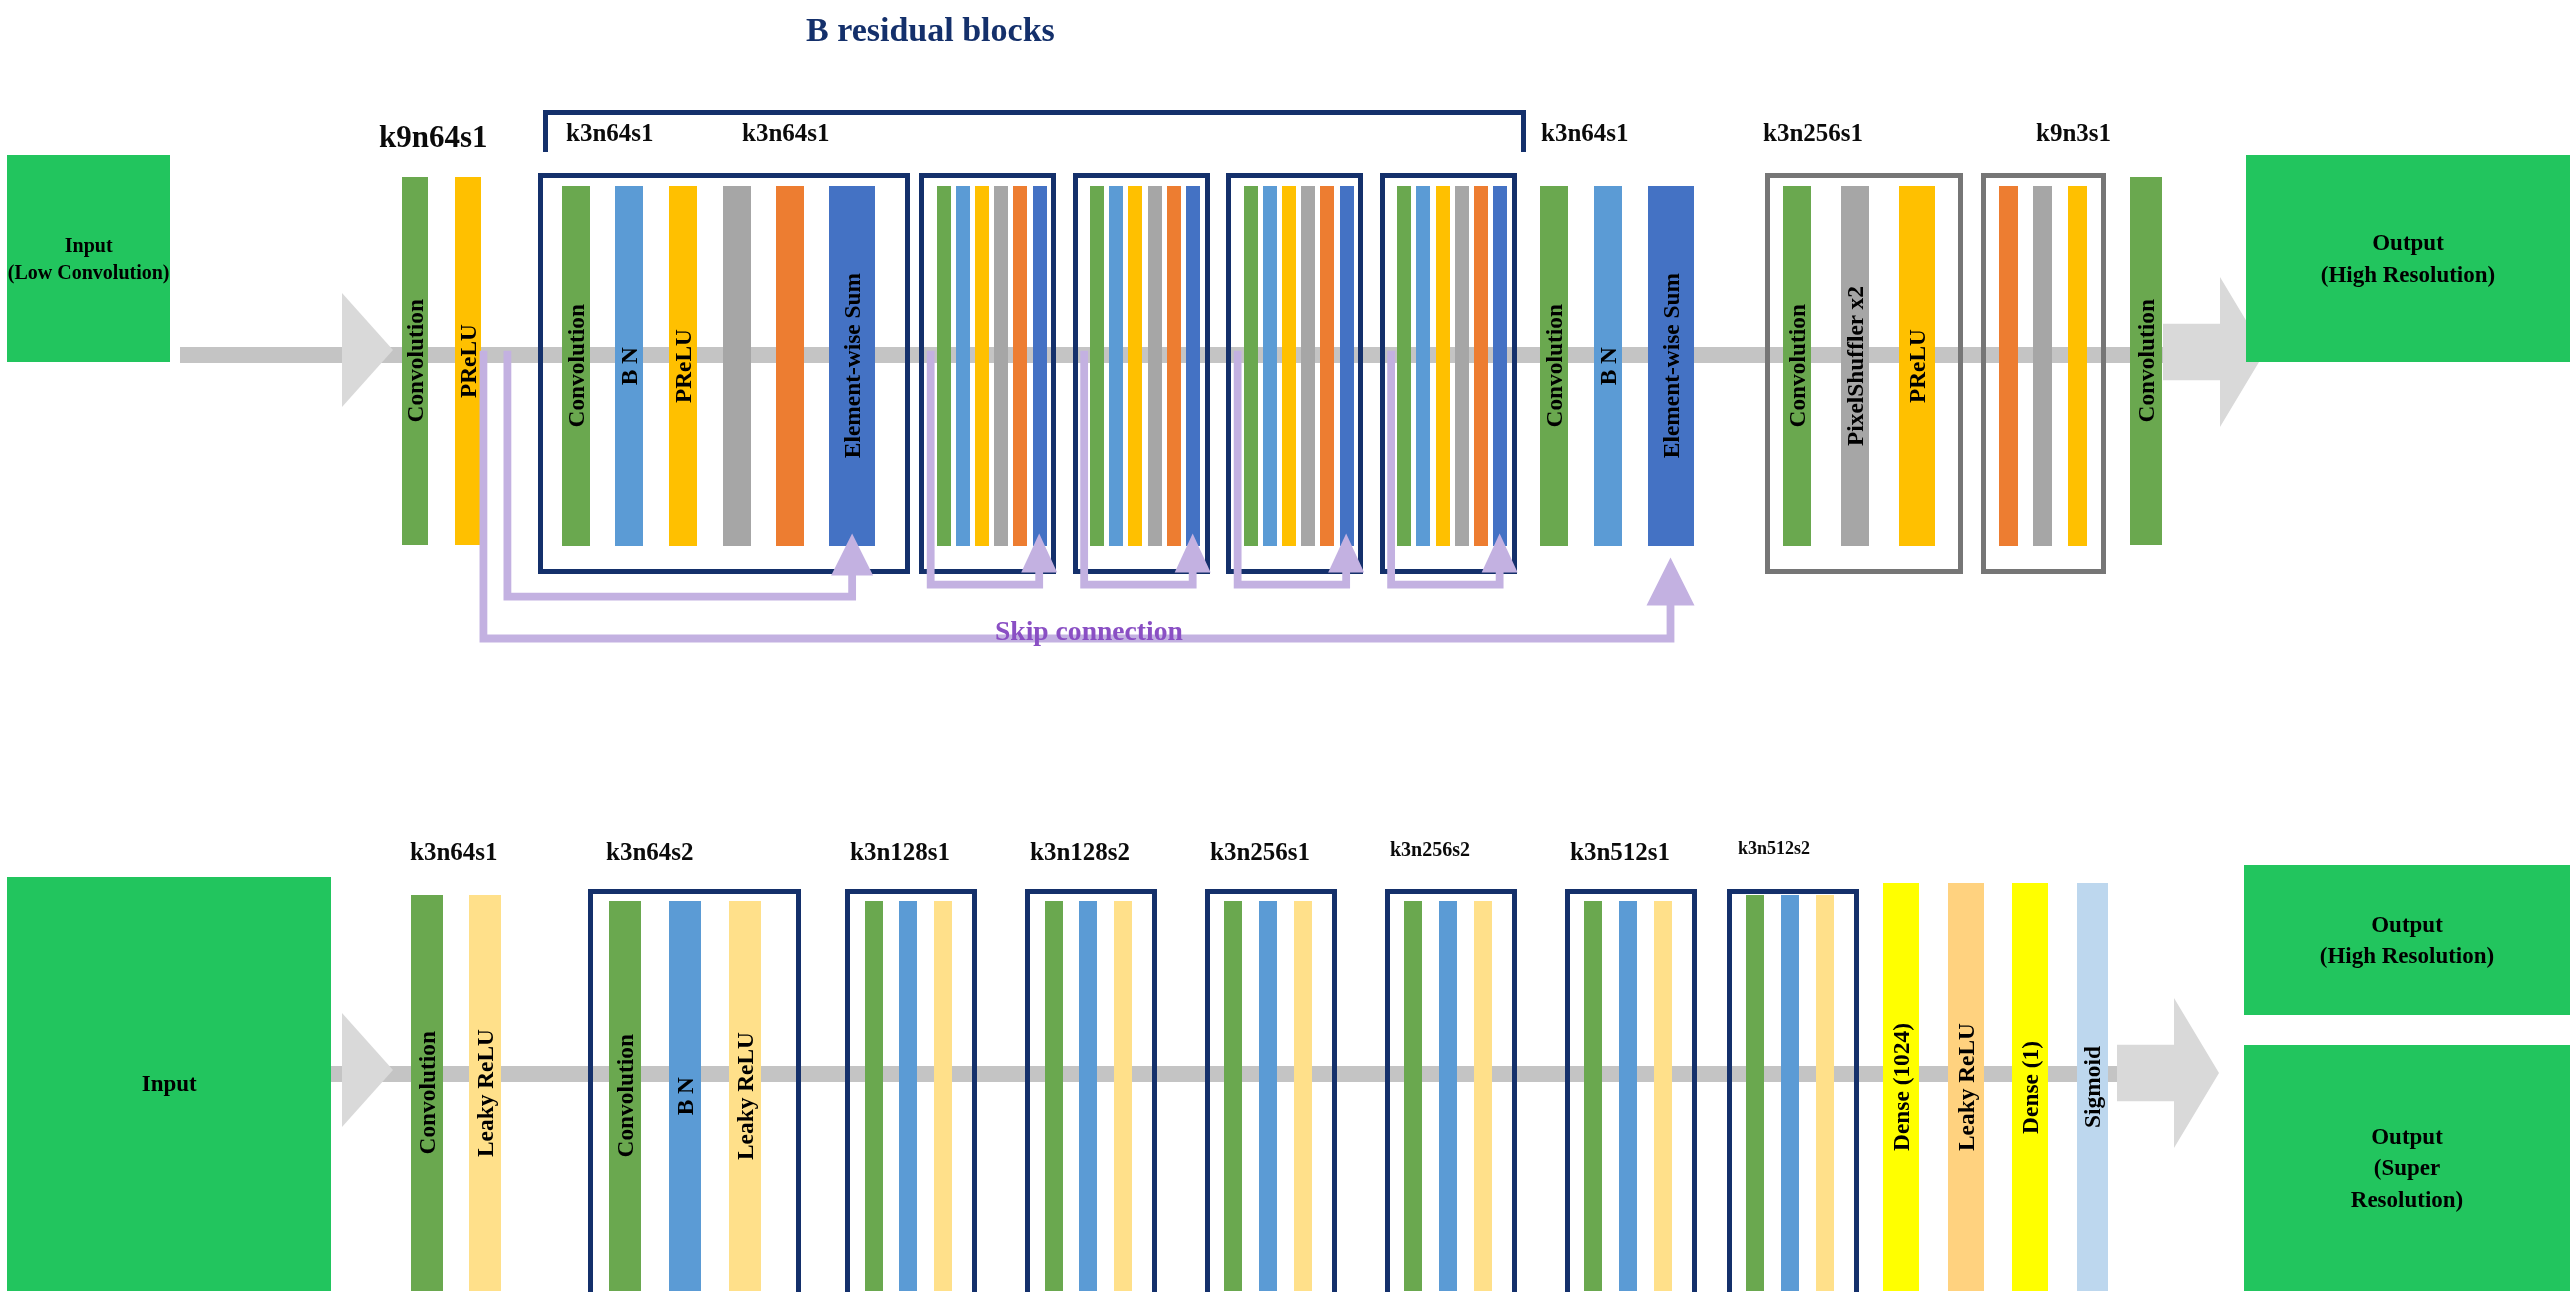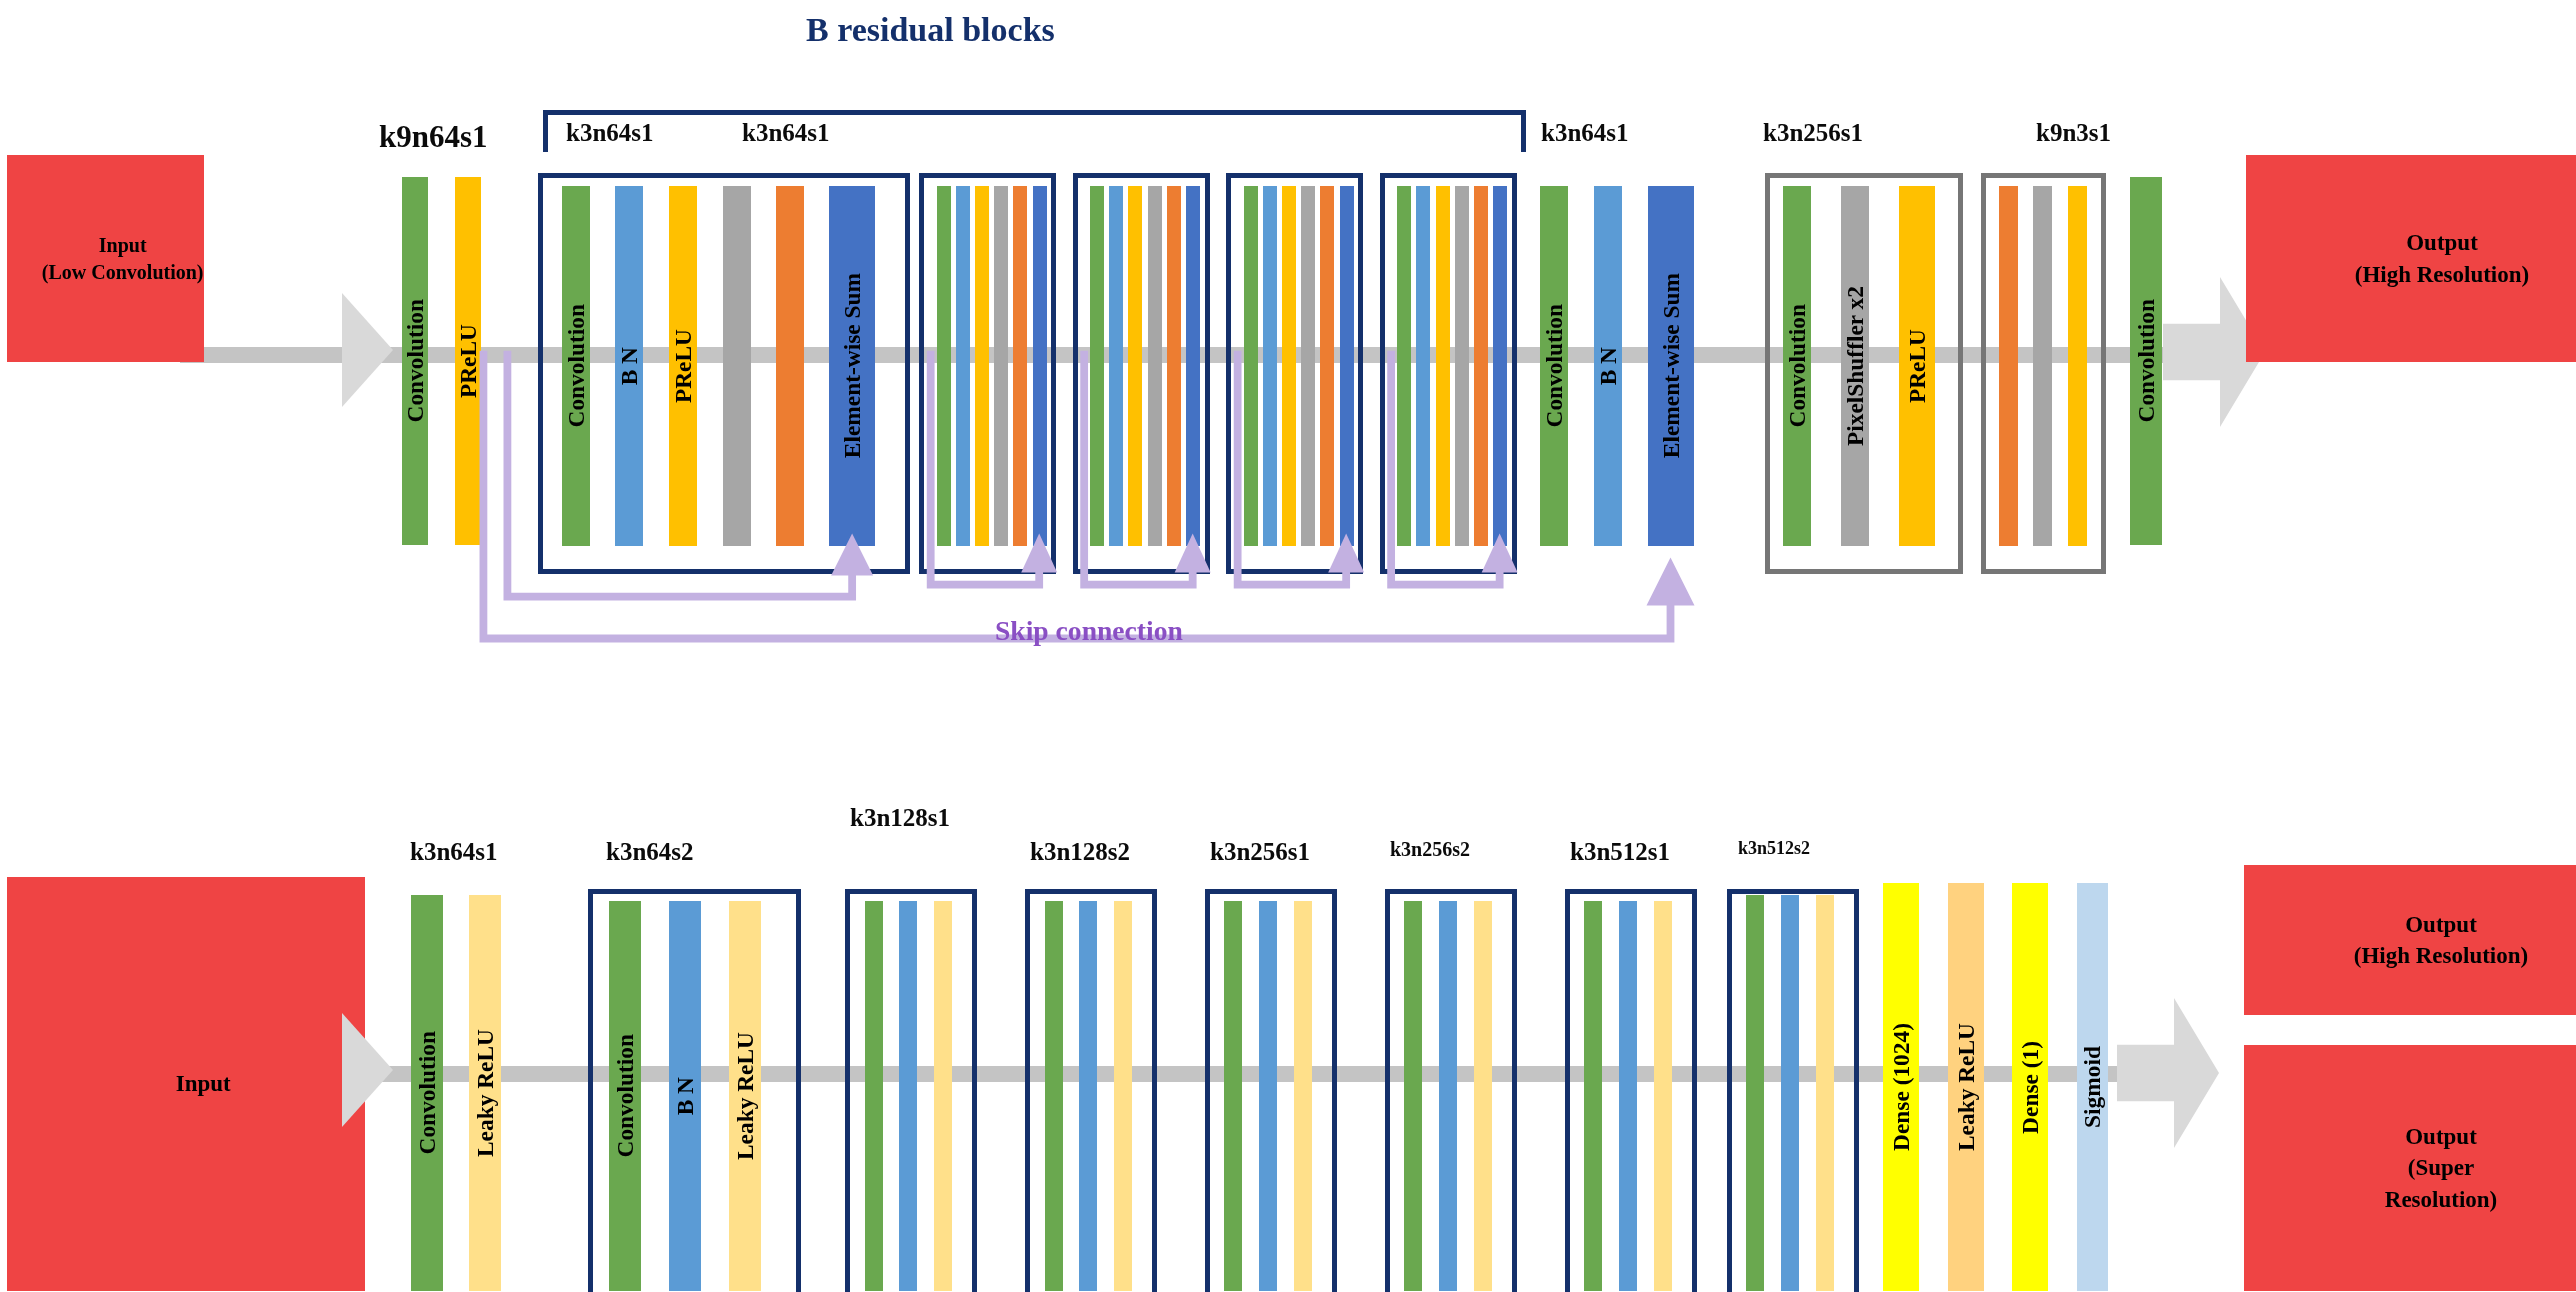--- a/index.html
+++ b/index.html
@@ -5,23 +5,23 @@
   html,body{margin:0;padding:0;background:#ffffff;}
   body{width:2576px;height:1292px;position:relative;overflow:hidden;
        font-family:"Liberation Serif",serif;}
   .stage{position:absolute;left:0;top:0;width:2576px;height:1292px;}
 
   
   .section-title{position:absolute;font-weight:bold;color:#111111;
       font-family:"Liberation Serif",serif;white-space:nowrap;letter-spacing:-0.6px;}
 
   
-  .io-box{position:absolute;background:#ef4444;display:flex;align-items:center;
+  .io-box{position:absolute;background:#22c55e;display:flex;align-items:center;
       justify-content:center;text-align:center;color:#000;font-weight:bold;
-      font-family:"Liberation Serif",serif;line-height:1.35;padding-left:34px;}
+      font-family:"Liberation Serif",serif;line-height:1.35;}
 
   
   .spine{position:absolute;background:#c4c4c4;}
 
   
   .bigarrow{position:absolute;}
   .bigarrow svg{display:block;}
 
   
   .kcap{position:absolute;font-weight:bold;color:#0b0b0b;white-space:nowrap;
@@ -227,21 +227,21 @@
   <div class="bar" style="left:609px;top:901px;width:32px;height:390px;background:#6aa84f;">
     <span style="font-size:23.4px;">Convolution</span>
   </div>
   <div class="bar" style="left:669px;top:901px;width:32px;height:390px;background:#5b9bd5;">
     <span style="font-size:23.4px;">B N</span>
   </div>
   <div class="bar" style="left:729px;top:901px;width:32px;height:390px;background:#ffe08a;">
     <span style="font-size:23.4px;">Leaky ReLU</span>
   </div>
 
-  <div class="kcap" style="left:850px;top:804px;font-size:25px;">k3n128s1</div>
+  <div class="kcap" style="left:850px;top:838px;font-size:25px;">k3n128s1</div>
   <div class="frame frame-navy" style="left:845px;top:889px;width:132px;height:408px;"></div>
   <div class="bar" style="left:865px;top:901px;width:18px;height:390px;background:#6aa84f;"></div>
   <div class="bar" style="left:899px;top:901px;width:18px;height:390px;background:#5b9bd5;"></div>
   <div class="bar" style="left:934px;top:901px;width:18px;height:390px;background:#ffe08a;"></div>
 
   <div class="kcap" style="left:1030px;top:838px;font-size:25px;">k3n128s2</div>
   <div class="frame frame-navy" style="left:1025px;top:889px;width:132px;height:408px;"></div>
   <div class="bar" style="left:1045px;top:901px;width:18px;height:390px;background:#6aa84f;"></div>
   <div class="bar" style="left:1079px;top:901px;width:18px;height:390px;background:#5b9bd5;"></div>
   <div class="bar" style="left:1114px;top:901px;width:18px;height:390px;background:#ffe08a;"></div>

